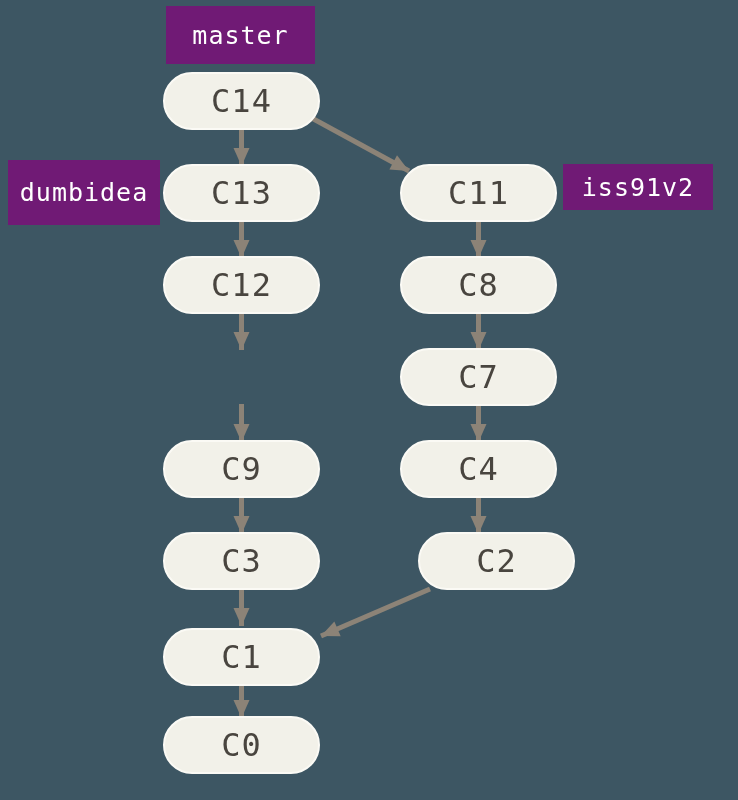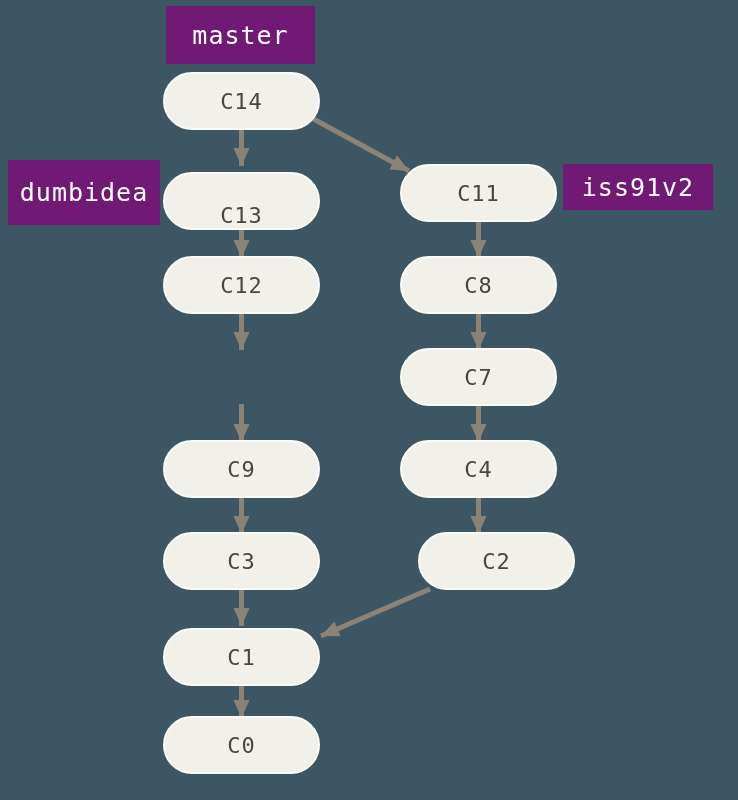--- a/index.html
+++ b/index.html
@@ -31,40 +31,40 @@
     position: absolute;
     width: 157px;
     height: 58px;
     box-sizing: border-box;
     background: #F2F1E9;
     border: 2px solid #FBFAF5;
     border-radius: 29px;
     display: flex;
     align-items: center;
     justify-content: center;
-    font-size: 22px;
+    font-size: 32px;
     color: #49453F;
     z-index: 2;
     letter-spacing: 1px;
   }
   .branch-label {
     position: absolute;
     box-sizing: border-box;
     background: #701a75;
     display: flex;
     align-items: center;
     justify-content: center;
     font-size: 25px;
     color: #FFFFFF;
     z-index: 2;
     letter-spacing: 1px;
   }
   
   .pos-c14 { left: 163px; top: 72px; }
-  .pos-c13 { left: 163px; top: 172px; align-items: flex-end; }
+  .pos-c13 { left: 163px; top: 164px; }
   .pos-c12 { left: 163px; top: 256px; }
   .pos-c10 { left: 163px; top: 348px; }
   .pos-c9  { left: 163px; top: 440px; }
   .pos-c3  { left: 163px; top: 532px; }
   .pos-c1  { left: 163px; top: 628px; }
   .pos-c0  { left: 163px; top: 716px; }
   
   .pos-c11 { left: 400px; top: 164px; }
   .pos-c8  { left: 400px; top: 256px; }
   .pos-c7  { left: 400px; top: 348px; }

